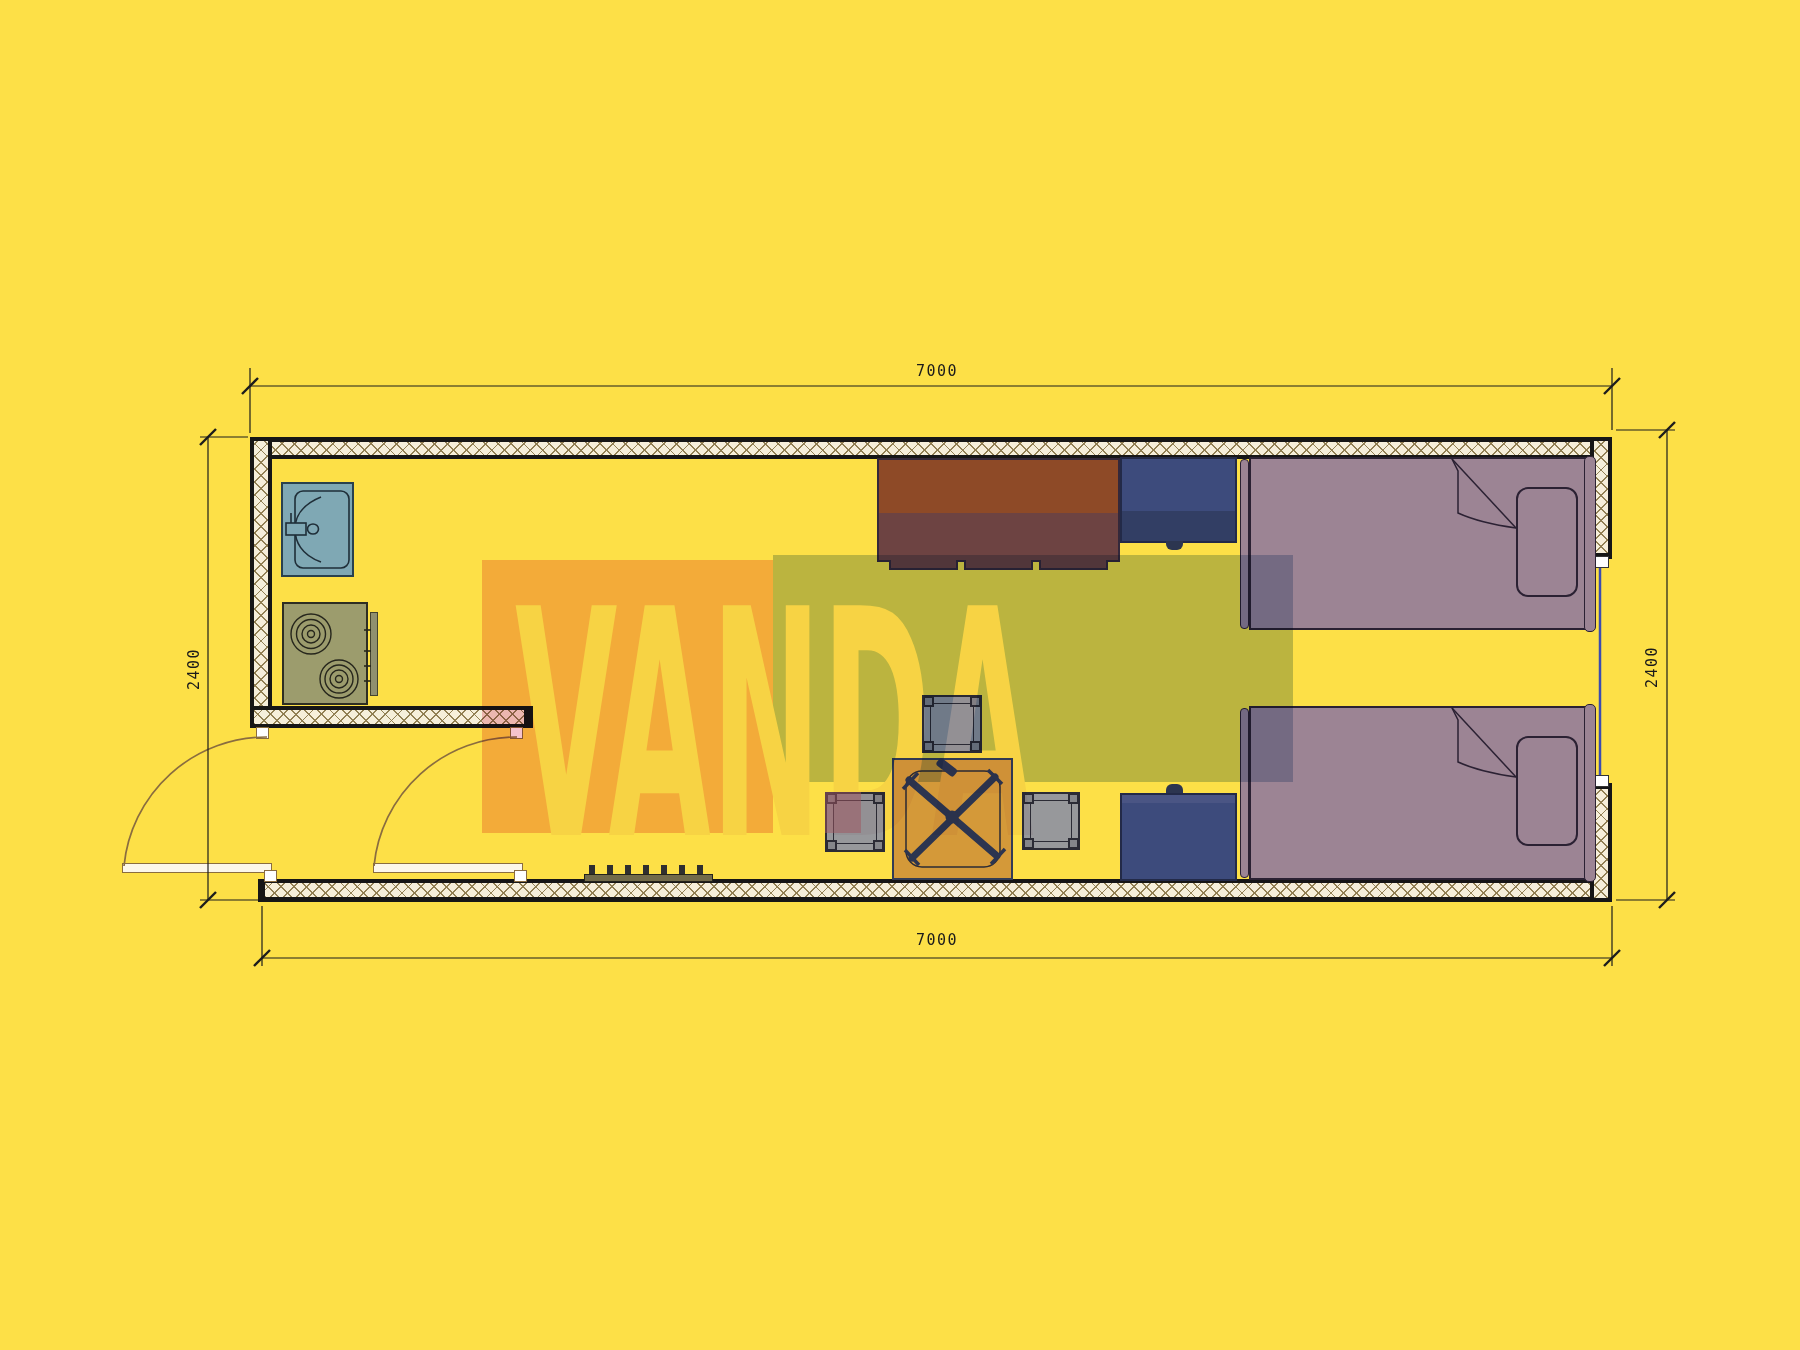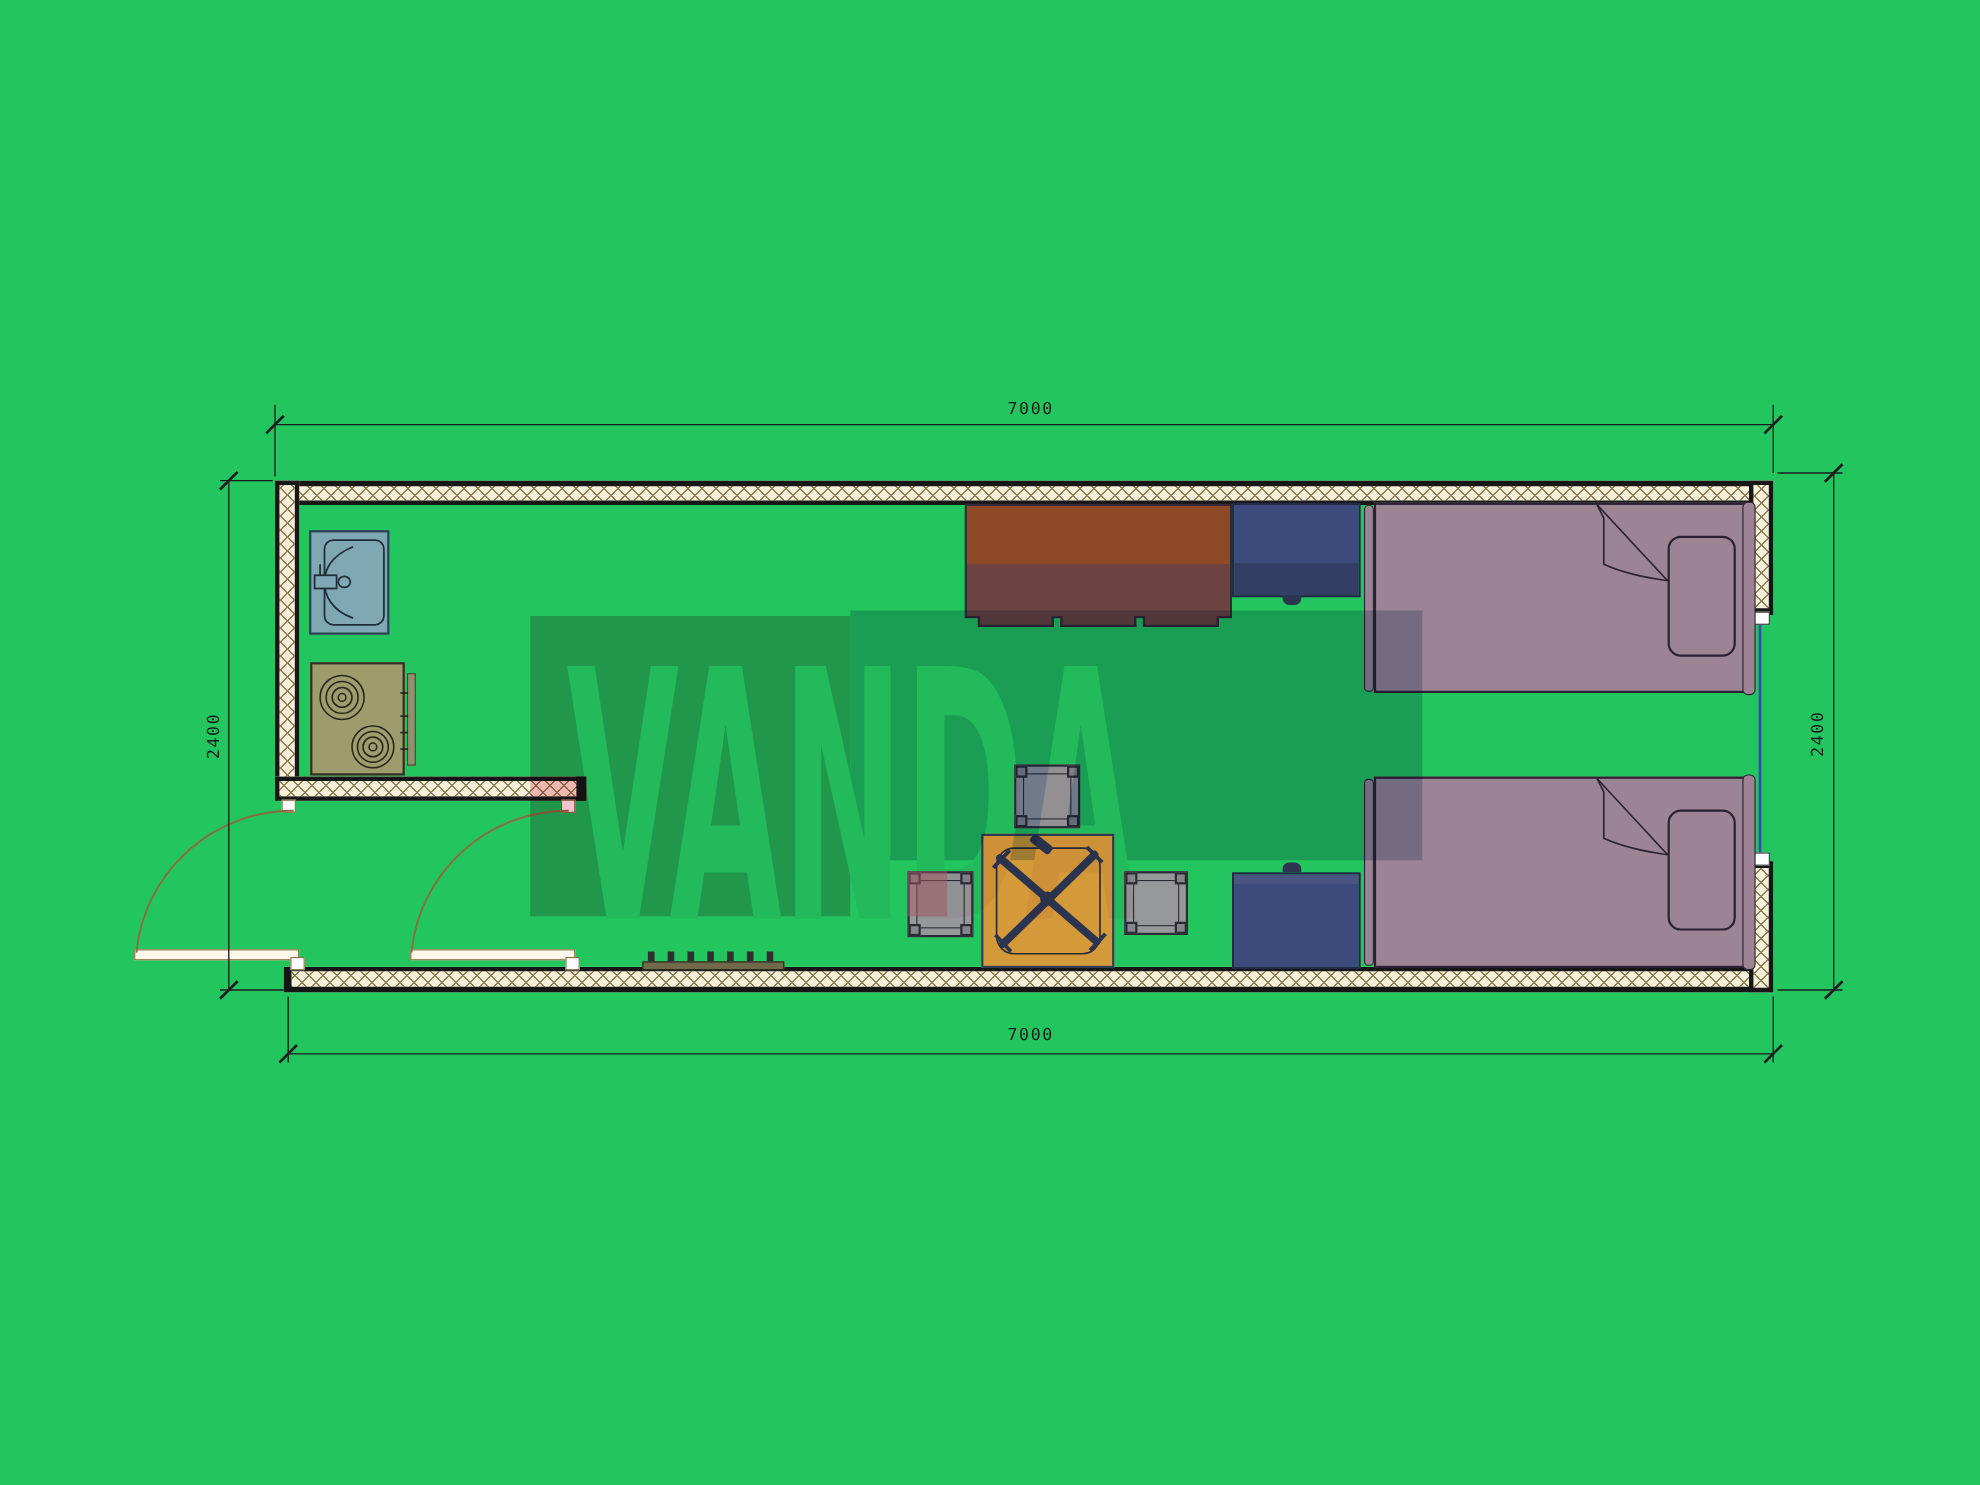--- a/index.html
+++ b/index.html
@@ -1,16 +1,16 @@
 <!DOCTYPE html>
 <html><head>
 <meta charset="utf-8">
 <style>
   html,body{margin:0;padding:0;background:#ffffff;}
-  #canvas{position:relative;width:1800px;height:1350px;background:#22c55e;overflow:hidden;
+  #canvas{position:relative;width:1800px;height:1350px;background:#fde047;overflow:hidden;
           font-family:"Liberation Sans", sans-serif;}
   .abs{position:absolute;box-sizing:border-box;}
   
   .wall{position:absolute;box-sizing:border-box;border:4px solid #161616;
         background:
           repeating-linear-gradient(45deg, rgba(141,123,78,.95) 0 1.3px, transparent 1.3px 9px),
           repeating-linear-gradient(-45deg, rgba(141,123,78,.95) 0 1.3px, transparent 1.3px 9px),
           #f6efda;}
   
   .stool{position:absolute;box-sizing:border-box;border:2.5px solid #2b2b35;background:#97989b;}

